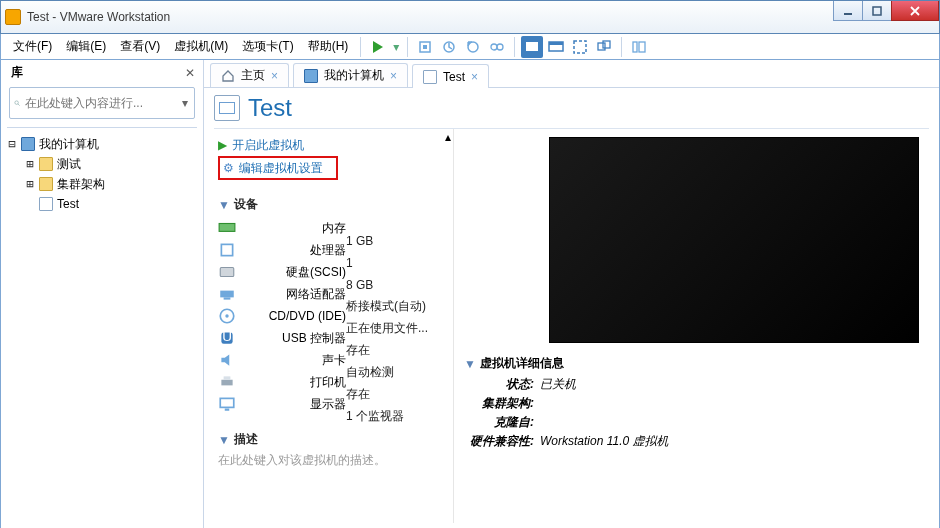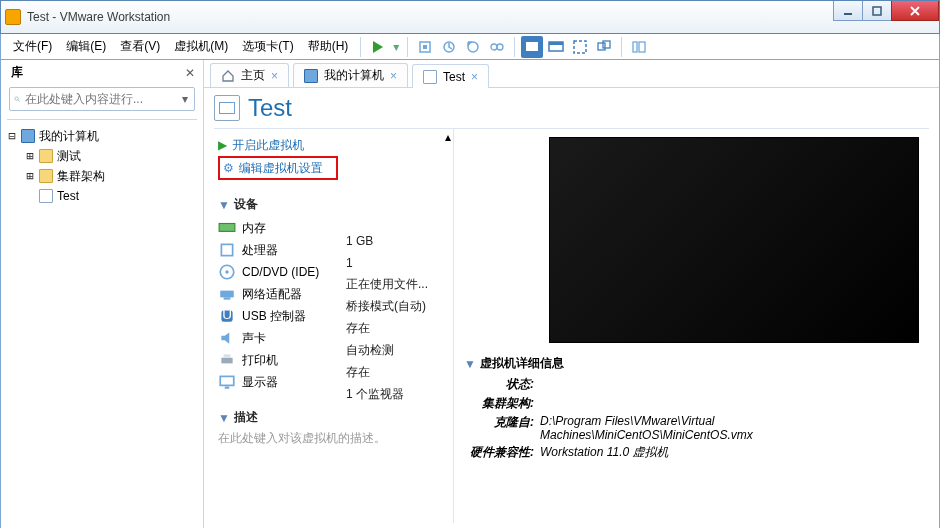--- a/index.html
+++ b/index.html
@@ -26,21 +26,21 @@
 
 
 .workarea { display: flex; height: calc(528px - 28px - 26px - 2px); border: 1px solid #7fa7d4; border-top: none; }
 
 
 .sidebar { width: 203px; border-right: 1px solid #c9d6e8; background: #fff; display: flex; flex-direction: column; }
 .sidehdr { display: flex; align-items: center; justify-content: space-between; padding: 4px 8px 2px 10px; }
 .sidehdr .t { font-weight: bold; }
 .sideclose { font-family: Arial; color: #5a5a5a; cursor: pointer; }
 .searchwrap { padding: 4px 8px 6px 8px; }
-.searchbox { display: flex; align-items: center; border: 1px solid #abc1db; border-radius: 2px; height: 24px; padding: 0 4px; }
+.searchbox { display: flex; align-items: center; border: 1px solid #abc1db; border-radius: 2px; height: 32px; padding: 0 4px; }
 .searchbox svg { width: 13px; height: 13px; color: #8aa; margin-right: 4px; }
 .searchbox input { flex: 1; border: none; outline: none; font-size: 12px; color: #888; }
 .searchbox .dd { color: #666; padding: 0 2px; }
 .hr { height: 1px; background: #cbd8ea; margin: 2px 6px 6px 6px; }
 .tree { padding: 0 6px; }
 .treerow { display: flex; align-items: center; height: 20px; gap: 4px; cursor: default; }
 .treerow .exp { width: 10px; text-align: center; color: #333; font-family: monospace; }
 .treerow .pad { display: inline-block; }
 .micon { width: 14px; height: 14px; display: inline-flex; align-items: center; justify-content: center; }
 .micon.computer { background: #6fa8dc; border: 1px solid #2f6aa8; border-radius: 1px; }
@@ -65,21 +65,21 @@
 
 .body2col { display: flex; flex: 1; min-height: 0; border-top: 1px solid #dbe4f0; }
 .leftcol { width: 240px; border-right: 1px solid #e6e6e6; padding: 6px 6px 6px 4px; overflow: hidden; position: relative; }
 .scrolltrack { position: absolute; right: 0; top: 2px; width: 10px; height: 11px; display:flex; align-items:center; justify-content:center; }
 .actions a { display: flex; align-items: center; gap: 5px; color: #1f6fb3; text-decoration: none; height: 20px; }
 .actions a .gplay { color: #2f9e2f; }
 .boxed { border: 2px solid #d11; padding: 0 3px; margin-top: 1px; width: 120px; }
 .sect { margin-top: 16px; }
 .sect .sh { display: flex; align-items: center; gap: 4px; color: #2a2a2a; font-weight: bold; margin-bottom: 4px; }
 .sect .sh .tri { color: #5c84b6; }
-.devrow { display: flex; align-items: center; height: 22px; }
+.devrow { display: flex; align-items: center; height: 22px; text-align: right; }
 .devrow .dic { width: 18px; height: 16px; margin-right: 6px; display: inline-flex; align-items: center; justify-content: center; }
 .devrow .lbl { width: 104px; }
 .devrow .val { color: #222; margin-top: 25px; }
 .desc { color: #9a9a9a; margin-top: 4px; }
 
 .rightcol { flex: 1; padding: 8px 10px; display: flex; flex-direction: column; min-width: 0; }
 .preview { width: 370px; height: 206px; background: linear-gradient(135deg,#1a1a1a 0%, #0c0c0c 55%, #000 100%); align-self: flex-end; border: 1px solid #000; margin-bottom: 12px; }
 .details .sh { display: flex; align-items: center; gap: 4px; font-weight: bold; margin-bottom: 4px; }
 .details .sh .tri { color: #5c84b6; }
 .kvrow { display: flex; margin-bottom: 2px; font-style: italic; }
@@ -293,36 +293,45 @@
                     <svg viewBox="0 0 16 16">
                       <rect x="3" y="3" width="10" height="10" fill="none" stroke="#6fa8dc" stroke-width="1.5"></rect>
                     </svg>
                   </span>
                   <span class="lbl">处理器</span>
                   <span class="val">1</span>
                 </div>
                 <div class="devrow">
                   <span class="dic">
                     <svg viewBox="0 0 16 16">
+                      <rect x="2" y="4" width="12" height="8" rx="1" fill="#d0d6dc" stroke="#8a98a6"></rect>
+                    </svg>
+                  </span>
+                  <span class="lbl">硬盘(SCSI)</span>
+                  <span class="val">8 GB</span>
+                </div>
+                <div class="devrow">
+                  <span class="dic">
+                    <svg viewBox="0 0 16 16">
+                      <rect x="2" y="5" width="12" height="6" fill="#6fa8dc"></rect>
+                      <rect x="5" y="11" width="6" height="2" fill="#6fa8dc"></rect>
+                    </svg>
+                  </span>
+                  <span class="lbl">网络适配器</span>
+                  <span class="val">桥接模式(自动)</span>
+                </div>
+                <div class="devrow">
+                  <span class="dic">
+                    <svg viewBox="0 0 16 16">
                       <circle cx="8" cy="8" r="6" fill="none" stroke="#6fa8dc" stroke-width="1.5"></circle>
                       <circle cx="8" cy="8" r="1.5" fill="#6fa8dc"></circle>
                     </svg>
                   </span>
                   <span class="lbl">CD/DVD (IDE)</span>
                   <span class="val">正在使用文件...</span>
-                </div>
-                <div class="devrow">
-                  <span class="dic">
-                    <svg viewBox="0 0 16 16">
-                      <rect x="2" y="5" width="12" height="6" fill="#6fa8dc"></rect>
-                      <rect x="5" y="11" width="6" height="2" fill="#6fa8dc"></rect>
-                    </svg>
-                  </span>
-                  <span class="lbl">网络适配器</span>
-                  <span class="val">桥接模式(自动)</span>
                 </div>
                 <div class="devrow">
                   <span class="dic">
                     <svg viewBox="0 0 16 16">
                       <rect x="3" y="3" width="10" height="10" rx="2" fill="#3f7fbf"></rect>
                       <text x="8" y="11" text-anchor="middle" fill="#fff" font-size="7">U</text>
                     </svg>
                   </span>
                   <span class="lbl">USB 控制器</span>
                   <span class="val">存在</span>
@@ -370,27 +379,27 @@
 
         <div class="rightcol">
           <div class="preview"></div>
           <div class="details">
             <div class="sh">
                 <span class="tri">▼</span>
                 <span>虚拟机详细信息</span>
               </div>
             <div class="kvrow">
                 <div class="k">状态:</div>
+                <div class="v">已关机</div>
               </div>
             <div class="kvrow">
                 <div class="k">集群架构:</div>
               </div>
             <div class="kvrow">
                 <div class="k">克隆自:</div>
-                <div class="v">D:\Program Files\VMware\Virtual Machines\MiniCentOS\MiniCentOS.vmx</div>
               </div>
             <div class="kvrow">
                 <div class="k">硬件兼容性:</div>
                 <div class="v">Workstation 11.0 虚拟机</div>
               </div>
           </div>
         </div>
       </div>
     </div>
   </div>

